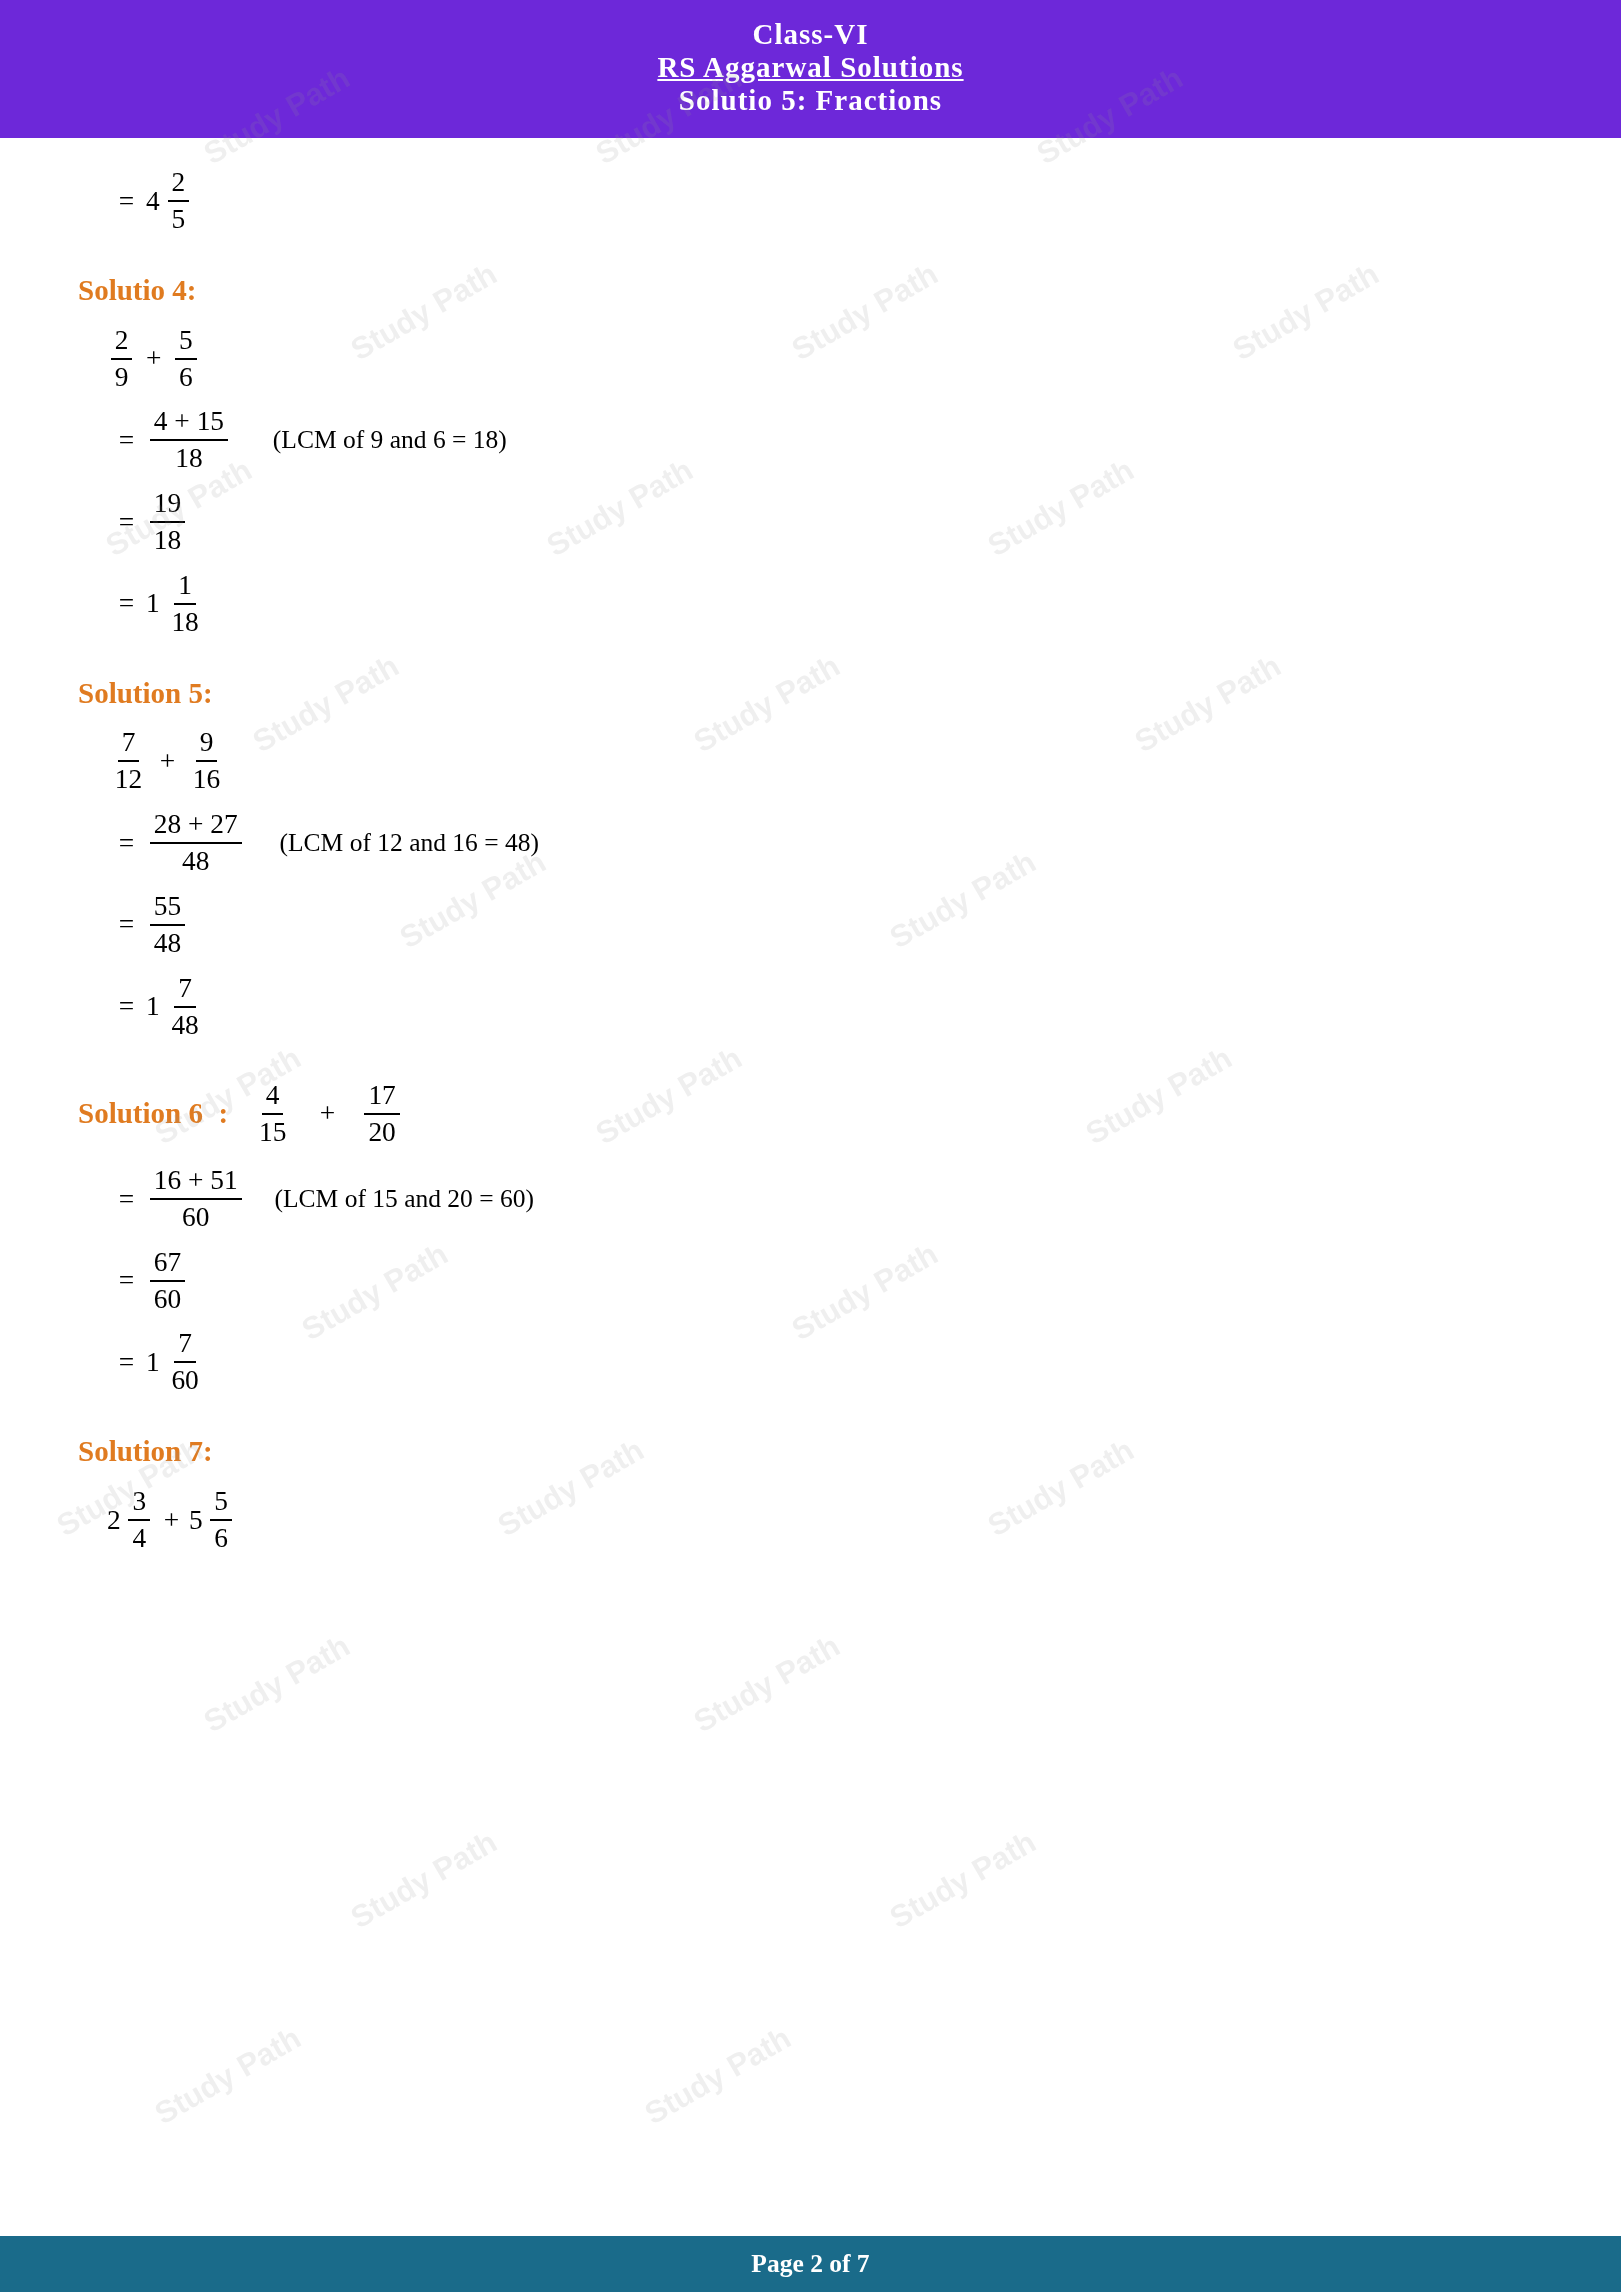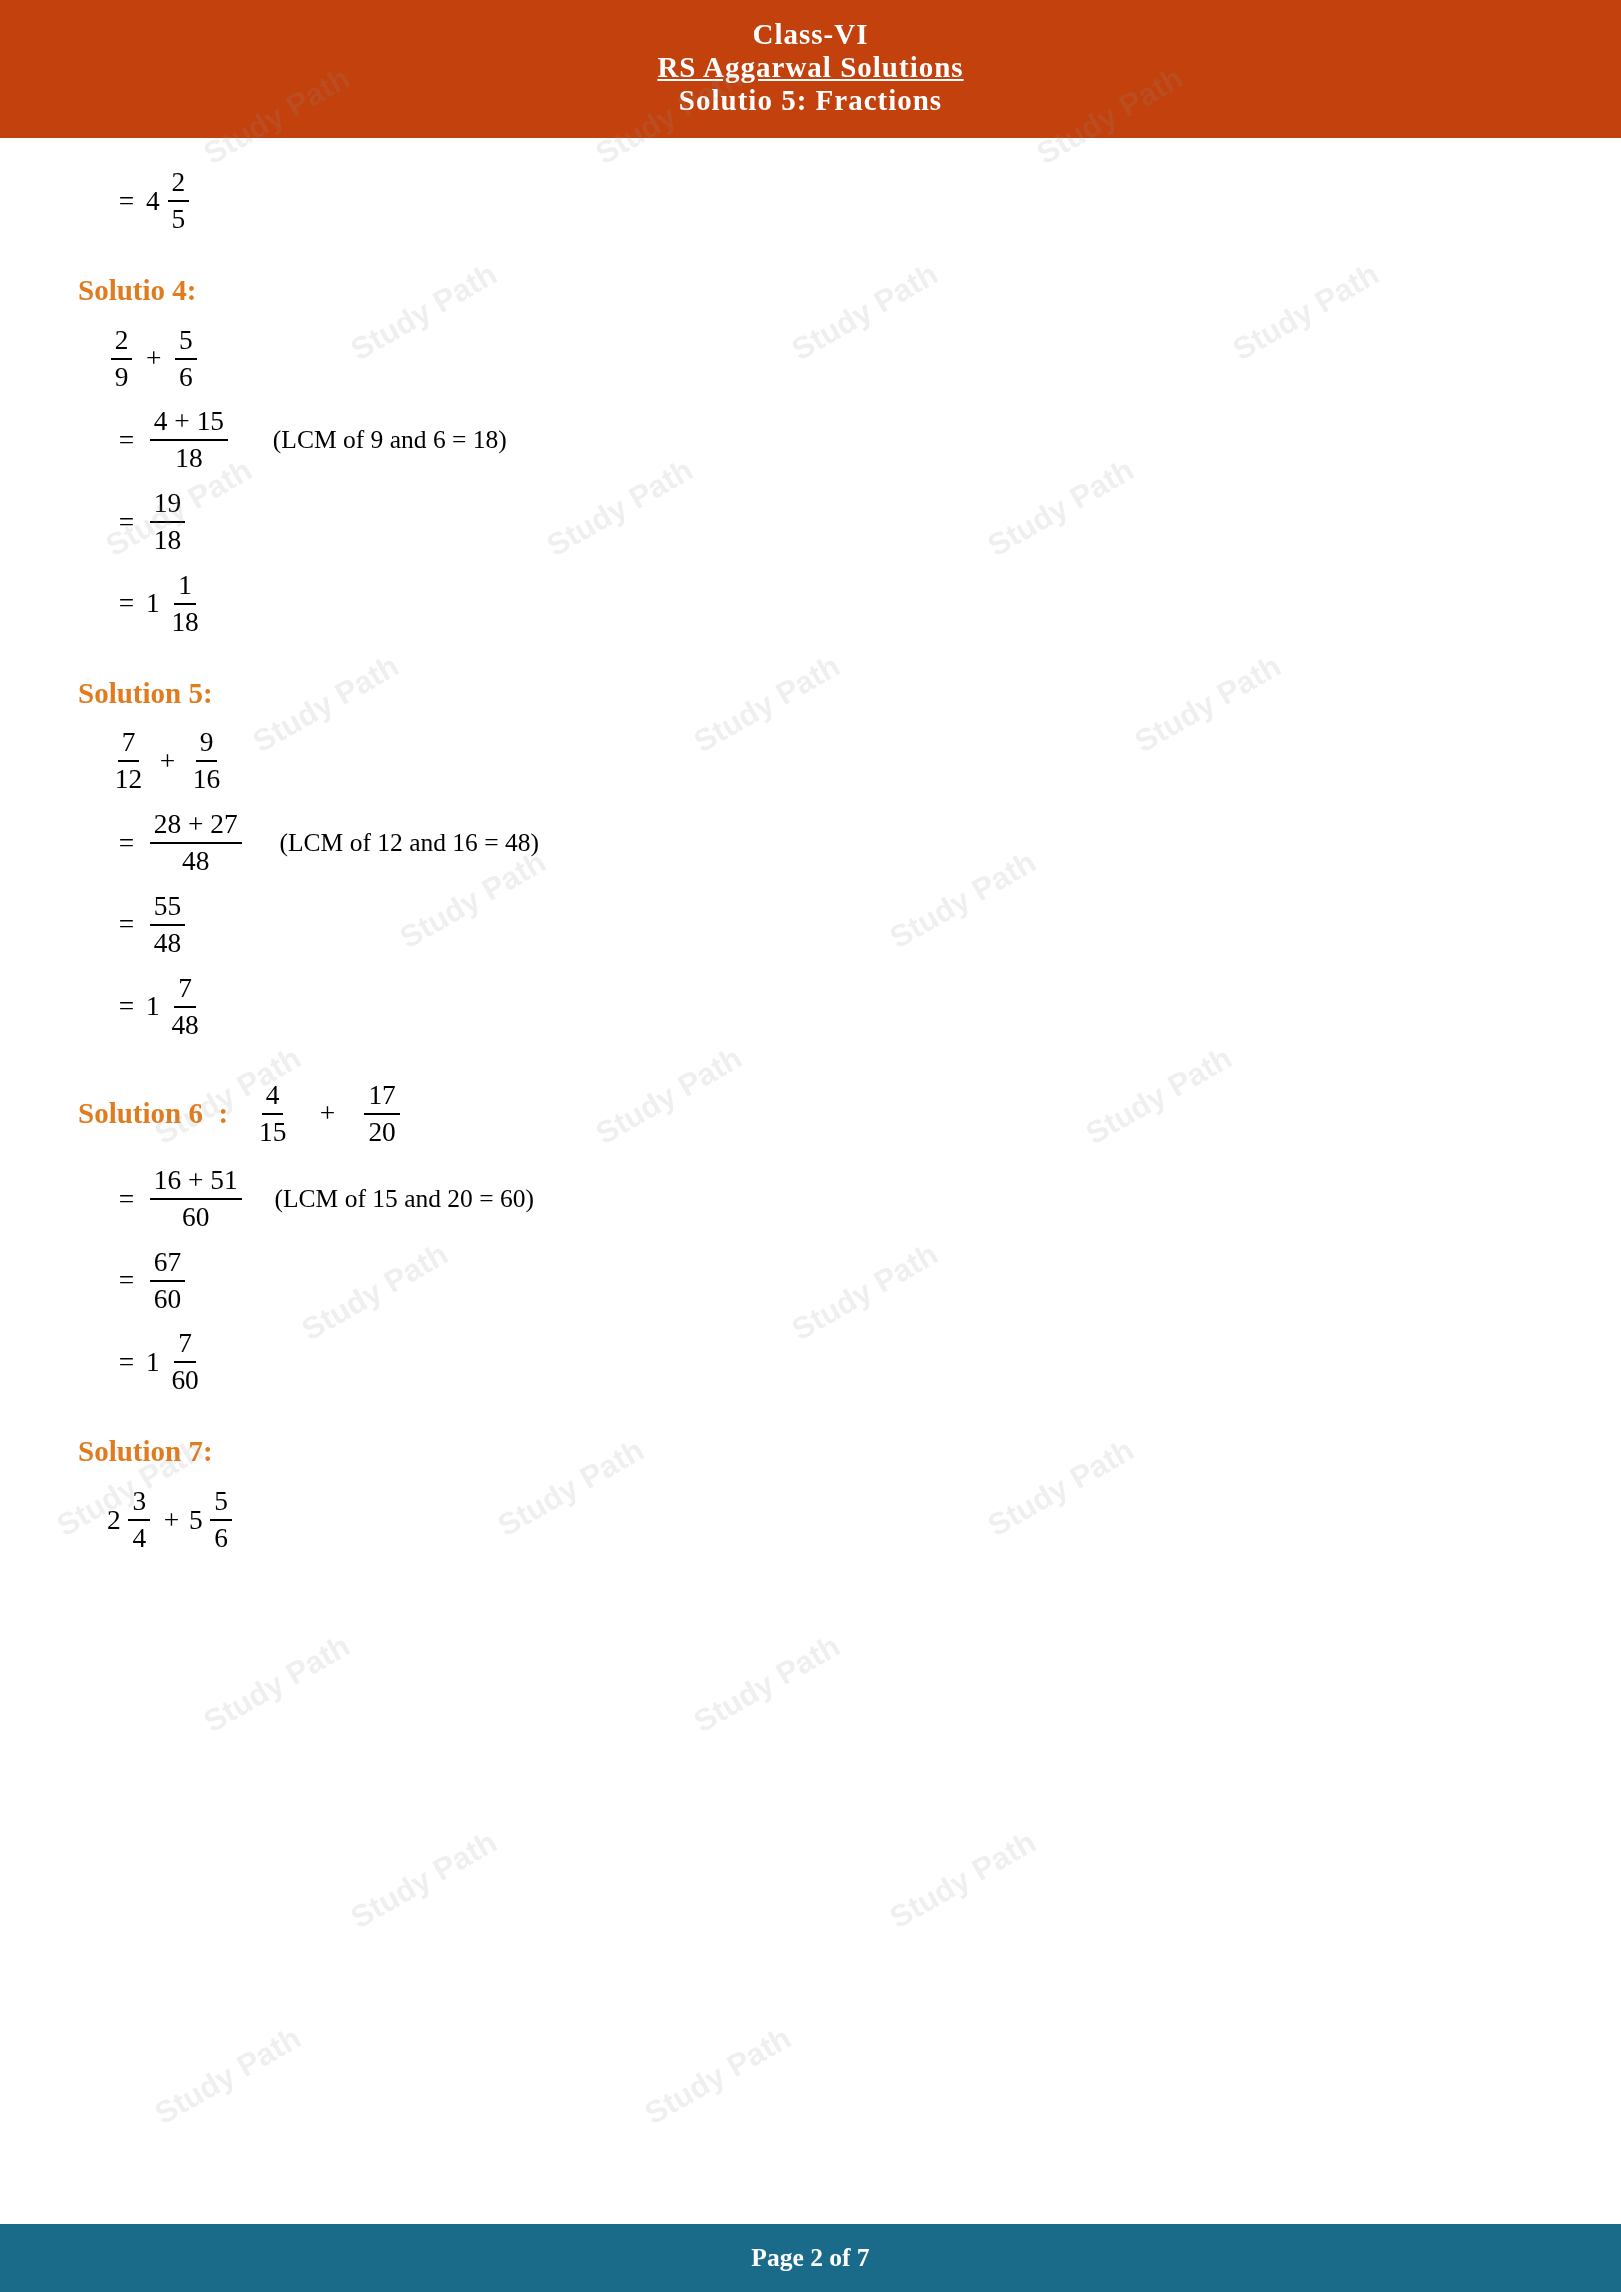--- a/index.html
+++ b/index.html
@@ -11,21 +11,21 @@
     body {
       background: #ffffff;
       font-family: 'Times New Roman', Times, serif;
       width: 1621px;
       min-height: 2293px;
       position: relative;
       overflow-x: hidden;
     }
 
     .header {
-      background: #c2410c;
+      background: #6d28d9;
       color: #ffffff;
       text-align: center;
       padding: 17.6px 9.8px 21.6px 9.8px;
       width: 100%;
     }
 
     .header-line1 {
       font-size: 29px;
       font-weight: bold;
       letter-spacing: 1px;
@@ -120,21 +120,21 @@
     }
 
     .footer {
       position: fixed;
       bottom: 0;
       left: 0;
       width: 1621px;
       background: #1a6b8a;
       color: #ffffff;
       text-align: center;
-      padding: 19px;
+      padding: 13px;
       font-size: 25.5px;
       font-weight: bold;
     }
 
     
     .watermark {
       position: fixed;
       top: 0;
       left: 0;
       width: 100%;

